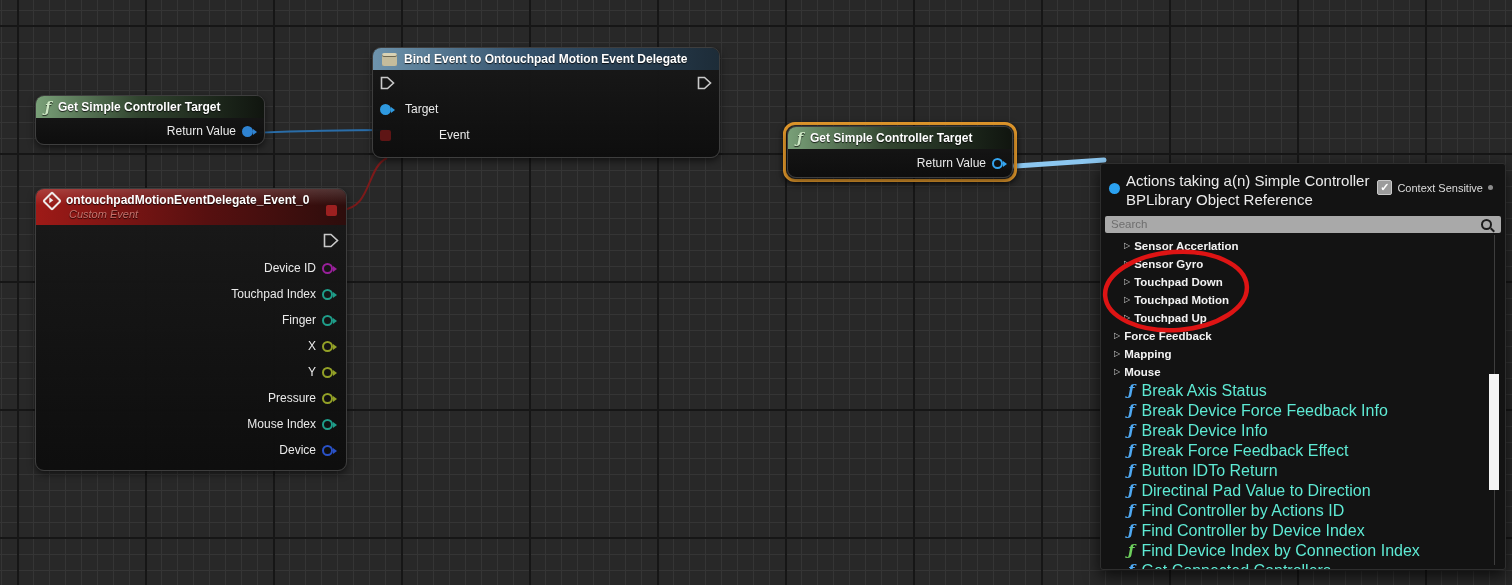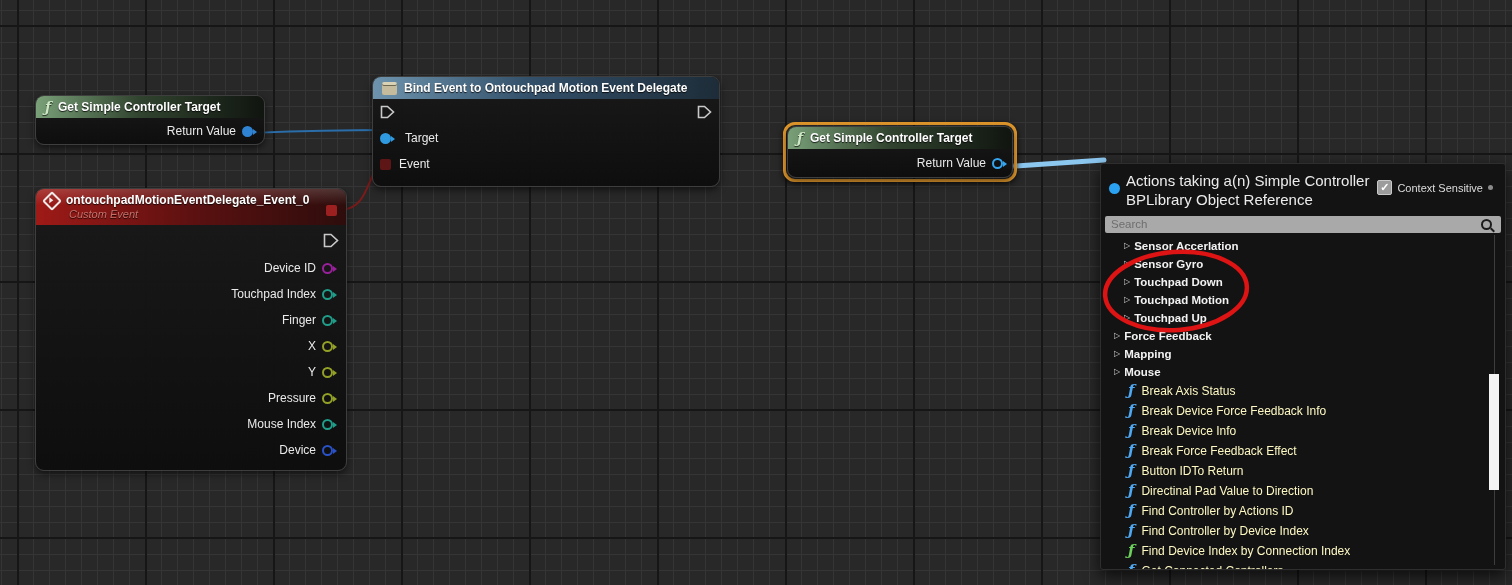--- a/index.html
+++ b/index.html
@@ -34,21 +34,21 @@
   .evt-icon{width:10px;height:10px;border:2px solid #efe9e9;transform:rotate(45deg);
     border-radius:2px;display:inline-block;position:relative;top:1px;}
   .evt-icon::after{content:"";position:absolute;left:2px;top:2px;width:0;height:0;
     border-top:3px solid transparent;border-bottom:3px solid transparent;border-left:4px solid #efe9e9;
     transform:rotate(-45deg);}
   .ce-title-row{display:flex;align-items:center;gap:7px;}
   .ce-sub{font-weight:normal;font-style:italic;color:#c4706a;font-size:11px;margin:1px 0 0 24px;}
   .node-row{display:flex;align-items:center;height:26px;padding:0 7px;}
   .row-right{justify-content:flex-end;gap:6px;}
   .row-left{justify-content:flex-start;gap:8px;}
-  .pin-label{color:#eaeaea;}
+  .pin-label{color:#eaeaea;margin-left:40px;}
   .pin-circle{width:7px;height:7px;border:2.5px solid currentColor;border-radius:50%;
     display:inline-block;position:relative;flex:0 0 auto;}
   .pin-circle::after{content:"";position:absolute;left:9px;top:1px;width:0;height:0;
     border-top:3px solid transparent;border-bottom:3px solid transparent;
     border-left:4px solid currentColor;}
   .pin-circle.filled{background:currentColor;}
   .pin-sq{width:11px;height:11px;border-radius:2px;display:inline-block;flex:0 0 auto;}
   .exec-pin{flex:0 0 auto;display:inline-block;}
   
   .sel-wrap{position:absolute;z-index:10;border:3px solid #e0972b;border-radius:12px;
@@ -80,21 +80,21 @@
     position:relative;margin-right:9px;flex:0 0 auto;}
   .search-glyph::after{content:"";position:absolute;width:5px;height:2px;background:#1c1c1c;
     transform:rotate(45deg);left:7px;top:8px;}
   .ctx-list{position:relative;}
   .cat-row{display:flex;align-items:center;height:18px;padding-left:13px;gap:4px;cursor:pointer;}
   .cat-row.deep{padding-left:23px;}
   .cat-tri{color:#cfcfcf;font-size:8px;line-height:1;}
   .cat-label{font-size:11.5px;font-weight:bold;color:#f2f2f2;white-space:nowrap;}
   .fn-row{display:flex;align-items:center;height:20px;padding-left:27px;gap:7px;cursor:pointer;}
   .fn-row .fn-glyph{font-size:15px;}
-  .fn-label{font-size:12px;color:#fef9c3;white-space:nowrap;}
+  .fn-label{font-size:16px;color:#5eead4;white-space:nowrap;}
   .ctx-track{position:absolute;right:10px;top:71px;width:1px;height:330px;background:#3d3d3d;}
   .ctx-thumb{position:absolute;right:6px;top:210px;width:10px;height:116px;background:#f4f4f4;}
 </style>
 </head>
 <body>
 
 <div class="stage">
   <div class="graph"></div>
 
   <svg class="wire-layer" width="1512" height="585">
@@ -108,21 +108,21 @@
     <div class="bp-header hdr-green">
       <span class="fn-glyph">ƒ</span>
       <span>Get Simple Controller Target</span>
     </div>
     <div class="node-row row-right">
       <span class="pin-label">Return Value</span>
       <span class="pin-circle filled" style="color:#2f83d2;margin-right:4px;"></span>
     </div>
   </div>
 
-  <div class="bp-node" style="left:372px;top:76px;width:346px;height:109px;">
+  <div class="bp-node" style="left:372px;top:47px;width:346px;height:109px;">
     <div class="bp-header hdr-blue">
       <span class="crate-icon"></span>
       <span>Bind Event to Ontouchpad Motion Event Delegate</span>
     </div>
     <div class="node-row" style="justify-content:space-between;">
       <svg class="exec-pin" width="15" height="14" viewBox="0 0 15 14">
         <path d="M1.5 1.5 h6 l6 5.5 -6 5.5 h-6 z" fill="none" stroke="#c9c9c9" stroke-width="1.6"></path>
       </svg>
       <svg class="exec-pin" width="15" height="14" viewBox="0 0 15 14">
         <path d="M1.5 1.5 h6 l6 5.5 -6 5.5 h-6 z" fill="none" stroke="#c9c9c9" stroke-width="1.6"></path>

